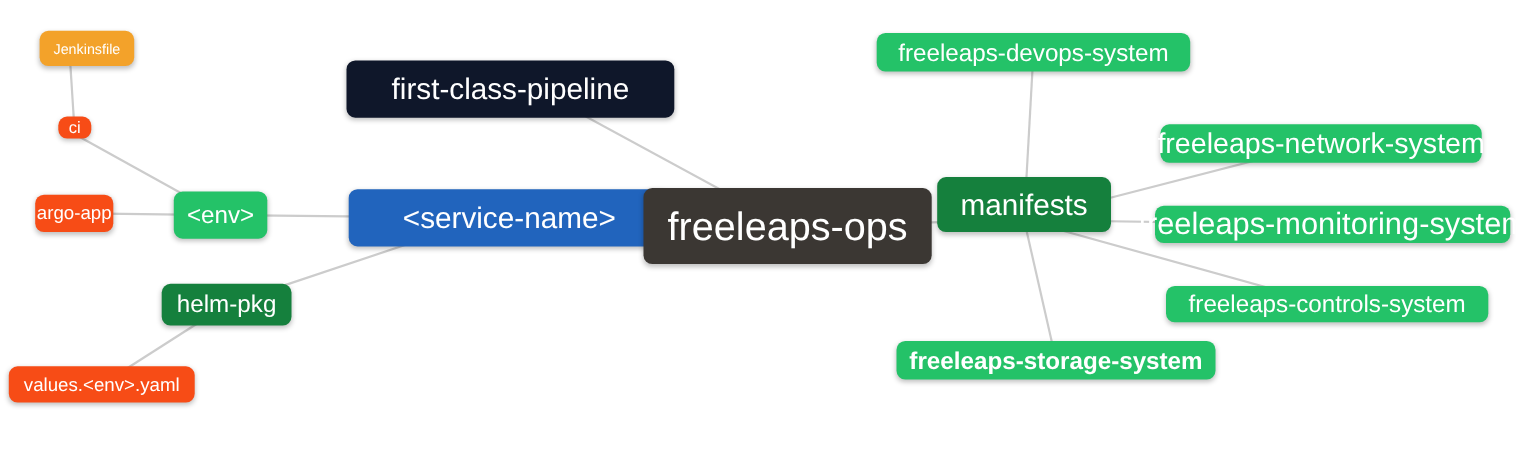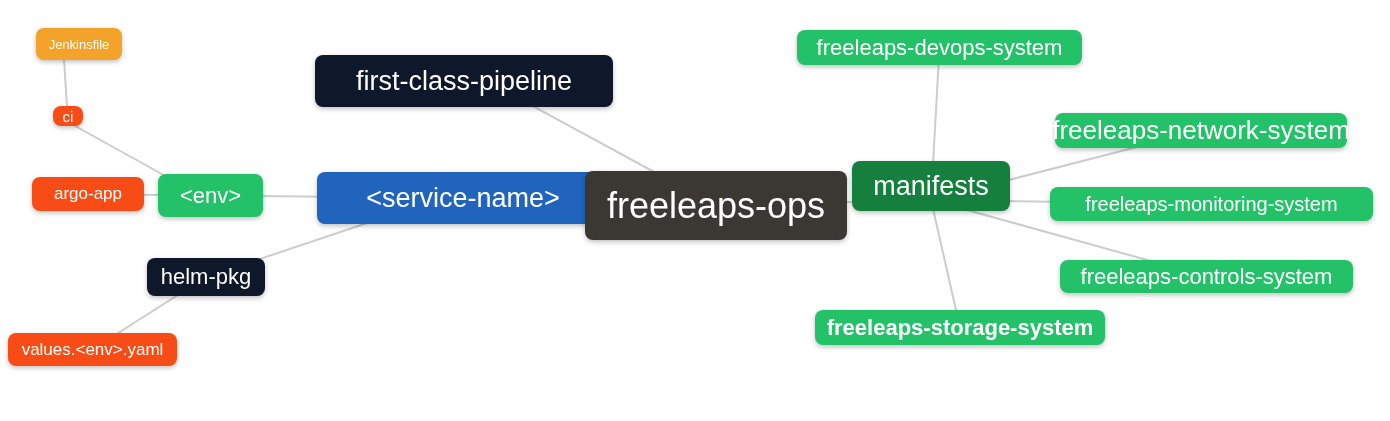--- a/index.html
+++ b/index.html
@@ -45,27 +45,27 @@
       <line x1="716" y1="205.5" x2="931" y2="200" stroke="#cccccc" stroke-width="2"></line>
       <line x1="931" y1="200" x2="939.5" y2="47.5" stroke="#cccccc" stroke-width="2"></line>
       <line x1="931" y1="200" x2="1201" y2="130.5" stroke="#cccccc" stroke-width="2"></line>
       <line x1="931" y1="200" x2="1211.5" y2="204" stroke="#cccccc" stroke-width="2"></line>
       <line x1="931" y1="200" x2="1206.5" y2="276.5" stroke="#cccccc" stroke-width="2"></line>
       <line x1="931" y1="200" x2="960" y2="327.5" stroke="#cccccc" stroke-width="2"></line>
     </svg>
   <div id="node-layer">
       <div class="node" style="left: 20px; top: 28px; width: 86px; height: 32px; font-size: 13px; background: rgb(243, 162, 42); color: rgb(255, 255, 255); margin-left: 16px;">Jenkinsfile</div>
       <div class="node" style="left: 53px; top: 106px; width: 30px; height: 20px; font-size: 15px; background: rgb(247, 76, 22); color: rgb(255, 255, 255);">ci</div>
-      <div class="node" style="left: 32px; top: 177px; width: 112px; height: 34px; font-size: 17px; background: rgb(247, 76, 22); color: rgb(255, 255, 255);">argo-app</div>
-      <div class="node" style="left: 158px; top: 174px; width: 105px; height: 43px; font-size: 22px; background: rgb(36, 194, 104); color: rgb(255, 255, 255);">&lt;env&gt;</div>
-      <div class="node" style="left: 147px; top: 258px; width: 118px; height: 38px; font-size: 22px; background: #0f172a; color: rgb(255, 255, 255);">helm-pkg</div>
+      <div class="node" style="left: 32px; top: 177px; width: 71px; height: 34px; font-size: 17px; background: rgb(247, 76, 22); color: rgb(255, 255, 255);">argo-app</div>
+      <div class="node" style="left: 158px; top: 174px; width: 85px; height: 43px; font-size: 22px; background: rgb(36, 194, 104); color: rgb(255, 255, 255);">&lt;env&gt;</div>
+      <div class="node" style="left: 147px; top: 258px; width: 118px; height: 38px; font-size: 22px; background: #15803d; color: rgb(255, 255, 255);">helm-pkg</div>
       <div class="node" style="left: 8px; top: 333px; width: 169px; height: 33px; font-size: 17px; background: rgb(247, 76, 22); color: rgb(255, 255, 255);">values.&lt;env&gt;.yaml</div>
       <div class="node" style="left: 315px; top: 37px; width: 298px; height: 52px; font-size: 27px; background: #0f172a; color: rgb(255, 255, 255); margin-top: 18px;">first-class-pipeline</div>
       <div class="node" style="left: 317px; top: 172px; width: 292px; height: 52px; font-size: 27px; background: rgb(33, 100, 189); color: rgb(255, 255, 255);">&lt;service-name&gt;</div>
       <div class="node" style="left: 585px; top: 171px; width: 262px; height: 69px; font-size: 36px; background: rgb(59, 55, 51); color: rgb(255, 255, 255);">freeleaps-ops</div>
       <div class="node" style="left: 852px; top: 161px; width: 158px; height: 50px; font-size: 27px; background: #15803d; color: rgb(255, 255, 255);">manifests</div>
       <div class="node" style="left: 797px; top: 30px; width: 285px; height: 35px; font-size: 22px; background: rgb(36, 194, 104); color: rgb(255, 255, 255);">freeleaps-devops-system</div>
       <div class="node" style="left: 1055px; top: 113px; width: 292px; height: 35px; font-size: 26px; background: rgb(36, 194, 104); color: rgb(255, 255, 255);">freeleaps-network-system</div>
-      <div class="node" style="left: 1050px; top: 187px; width: 323px; height: 34px; font-size: 20px; background: rgb(36, 194, 104); color: rgb(255, 255, 255);">freeleaps-monitoring-system</div>
+      <div class="node" style="left: 1050px; top: 187px; width: 323px; height: 34px; font-size: 28px; background: rgb(36, 194, 104); color: rgb(255, 255, 255);">freeleaps-monitoring-system</div>
       <div class="node" style="left: 1060px; top: 260px; width: 293px; height: 33px; font-size: 22px; background: rgb(36, 194, 104); color: rgb(255, 255, 255);">freeleaps-controls-system</div>
       <div class="node" style="left: 815px; top: 310px; width: 290px; height: 35px; font-size: 22px; background: rgb(36, 194, 104); color: rgb(255, 255, 255); font-weight: bold;">freeleaps-storage-system</div>
     </div>
 </div>
 
 </body></html>

